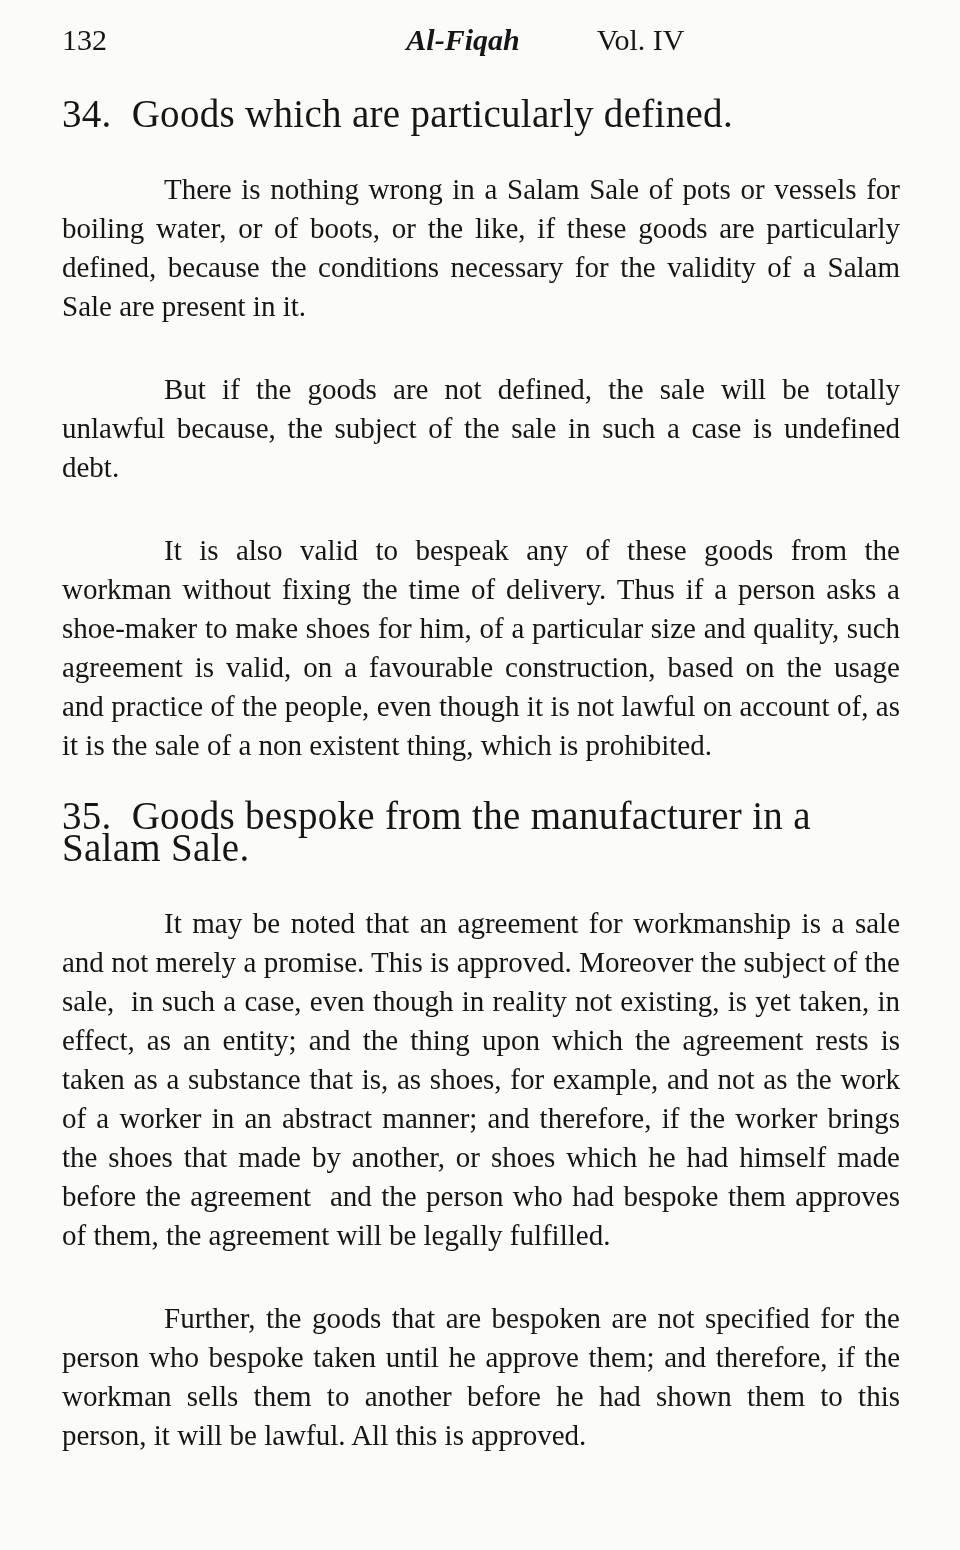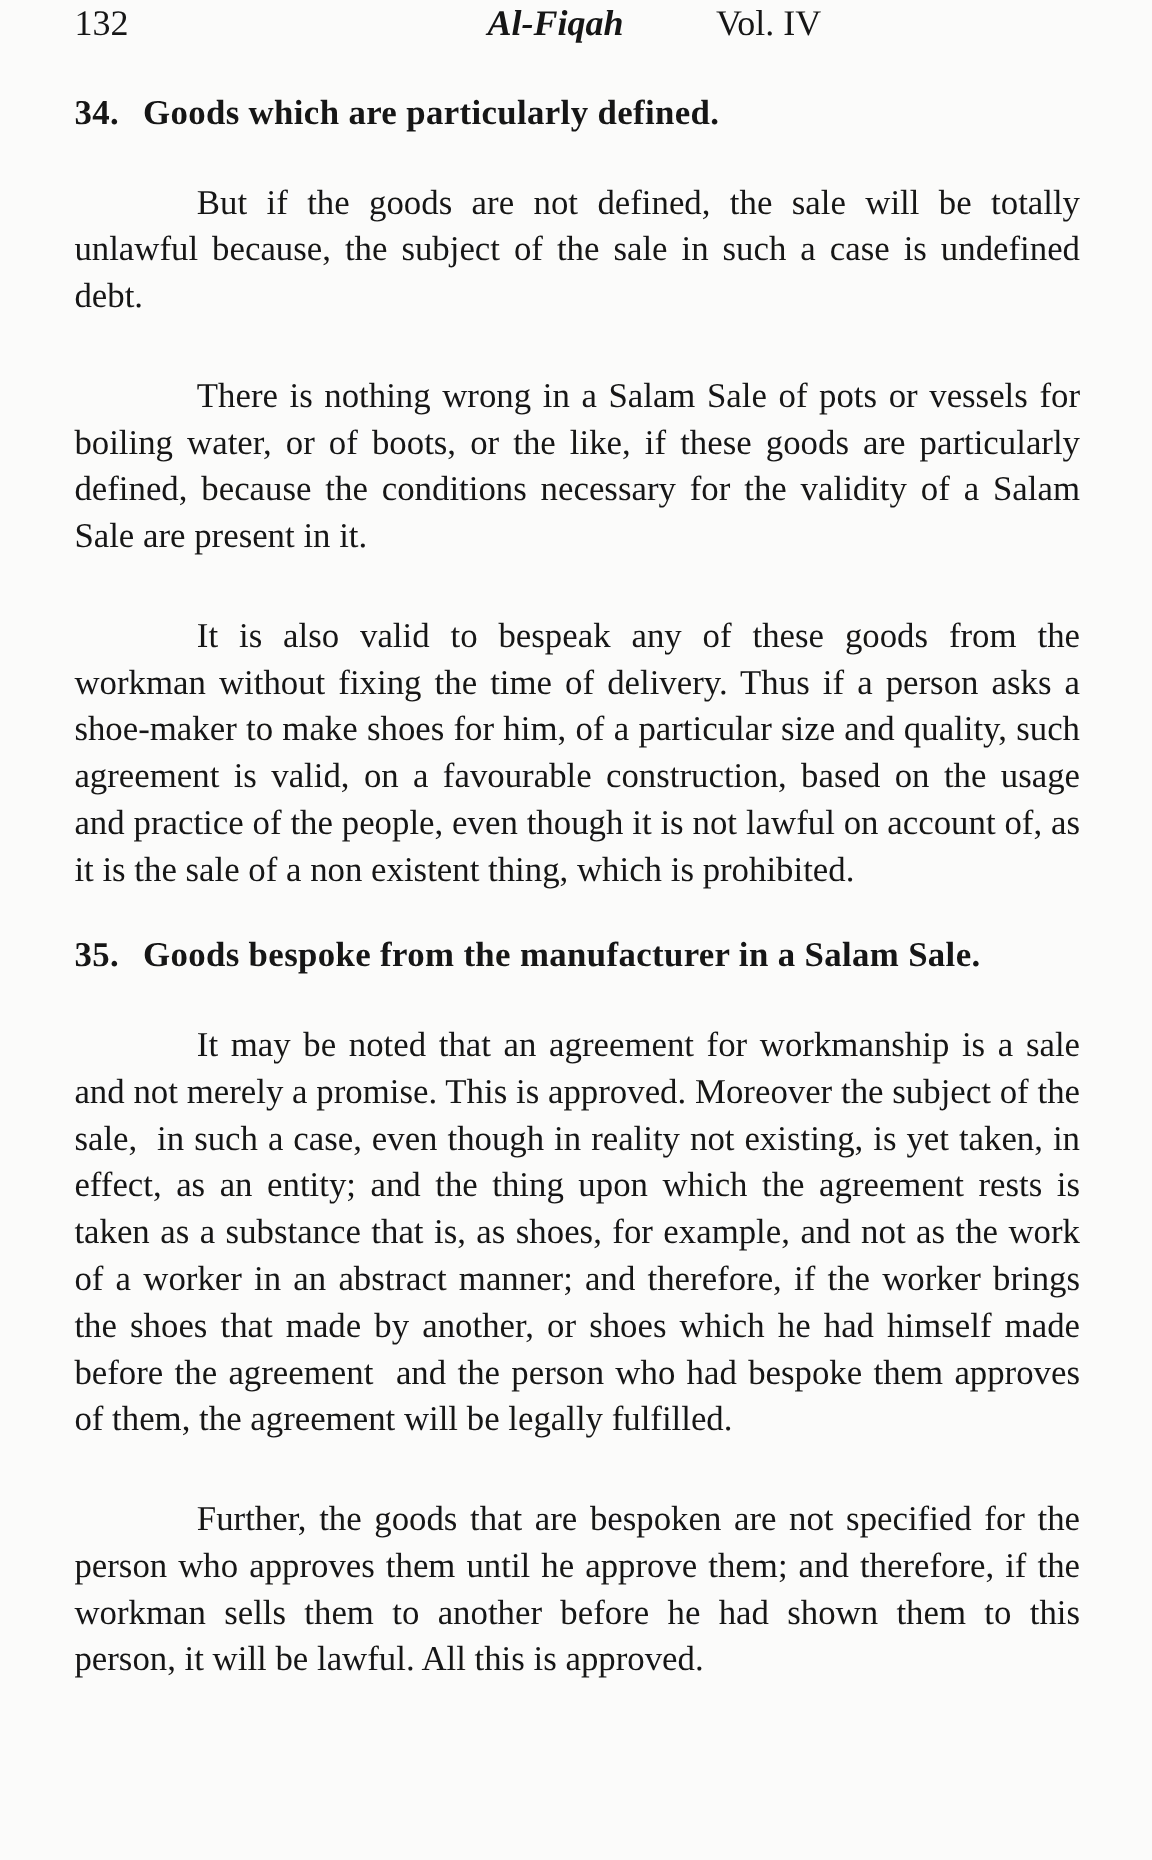--- a/index.html
+++ b/index.html
@@ -7,35 +7,35 @@
     width: 960px;
     height: 1550px;
     background: #fbfbfa;
     font-family: "Liberation Serif", serif;
     color: #161616;
     overflow: hidden;
   }
   .page {
     width: 960px;
     height: 1550px;
-    padding: 4px 60px 0 62px;
+    padding: 24px 60px 0 62px;
   }
   .page-header {
     display: flex;
     align-items: baseline;
     font-size: 30px;
     line-height: 32px;
     margin-bottom: 42px;
   }
   .page-header .left  { flex: 1; text-align: left; }
   .page-header .center{ flex: 1; text-align: center; font-weight: bold; font-style: italic; }
   .page-header .right { flex: 1; text-align: left; padding-right: 36px; }
   .section-heading {
-    font-size: 29px;
-    font-weight: bold;
+    font-size: 39px;
+    font-weight: normal;
     line-height: 32px;
     margin: 0 0 40px 0;
     letter-spacing: 0.3px;
   }
   .section-heading .sec-num { margin-right: 20px; }
   .section + .section { margin-top: 35px; }
   .body-para {
     font-size: 29px;
     line-height: 39px;
     text-align: justify;
@@ -53,26 +53,26 @@
   <div class="page-header">
     <span class="left">132</span>
     <span class="center">Al-Fiqah</span>
     <span class="right">Vol. IV</span>
   </div>
 
   <div class="section">
     <div class="section-heading">
       <span class="sec-num">34.</span><span>Goods which are particularly defined.</span>
     </div>
+    <p class="body-para">There is nothing wrong in a Salam Sale of pots or vessels for boiling water, or of boots, or the like, if these goods are particularly defined, because the conditions necessary for the validity of a Salam Sale are present in it.</p>
     <p class="body-para">But if the goods are not defined, the sale will be totally unlawful because, the subject of the sale in such a case is undefined debt.</p>
-    <p class="body-para">There is nothing wrong in a Salam Sale of pots or vessels for boiling water, or of boots, or the like, if these goods are particularly defined, because the conditions necessary for the validity of a Salam Sale are present in it.</p>
     <p class="body-para">It is also valid to bespeak any of these goods from the workman without fixing the time of delivery. Thus if a person asks a shoe-maker to make shoes for him, of a particular size and quality, such agreement is valid, on a favourable construction, based on the usage and practice of the people, even though it is not lawful on account of, as it is the sale of a non existent thing, which is prohibited.</p>
   </div>
 
   <div class="section">
     <div class="section-heading">
       <span class="sec-num">35.</span><span>Goods bespoke from the manufacturer in a Salam Sale.</span>
     </div>
     <p class="body-para">It may be noted that an agreement for workmanship is a sale and not merely a promise. This is approved. Moreover the subject of the sale,  in such a case, even though in reality not existing, is yet taken, in effect, as an entity; and the thing upon which the agreement rests is taken as a substance that is, as shoes, for example, and not as the work of a worker in an abstract manner; and therefore, if the worker brings the shoes that made by another, or shoes which he had himself made before the agreement  and the person who had bespoke them approves of them, the agreement will be legally fulfilled.</p>
-    <p class="body-para">Further, the goods that are bespoken are not specified for the person who approves them until he approve them; and therefore, if the workman sells them to another before he had shown them to this person, it will be lawful. All this is approved.</p>
+    <p class="body-para">Further, the goods that are bespoken are not specified for the person who bespoke taken until he approve them; and therefore, if the workman sells them to another before he had shown them to this person, it will be lawful. All this is approved.</p>
   </div>
 
 </div>
 
 </body></html>

